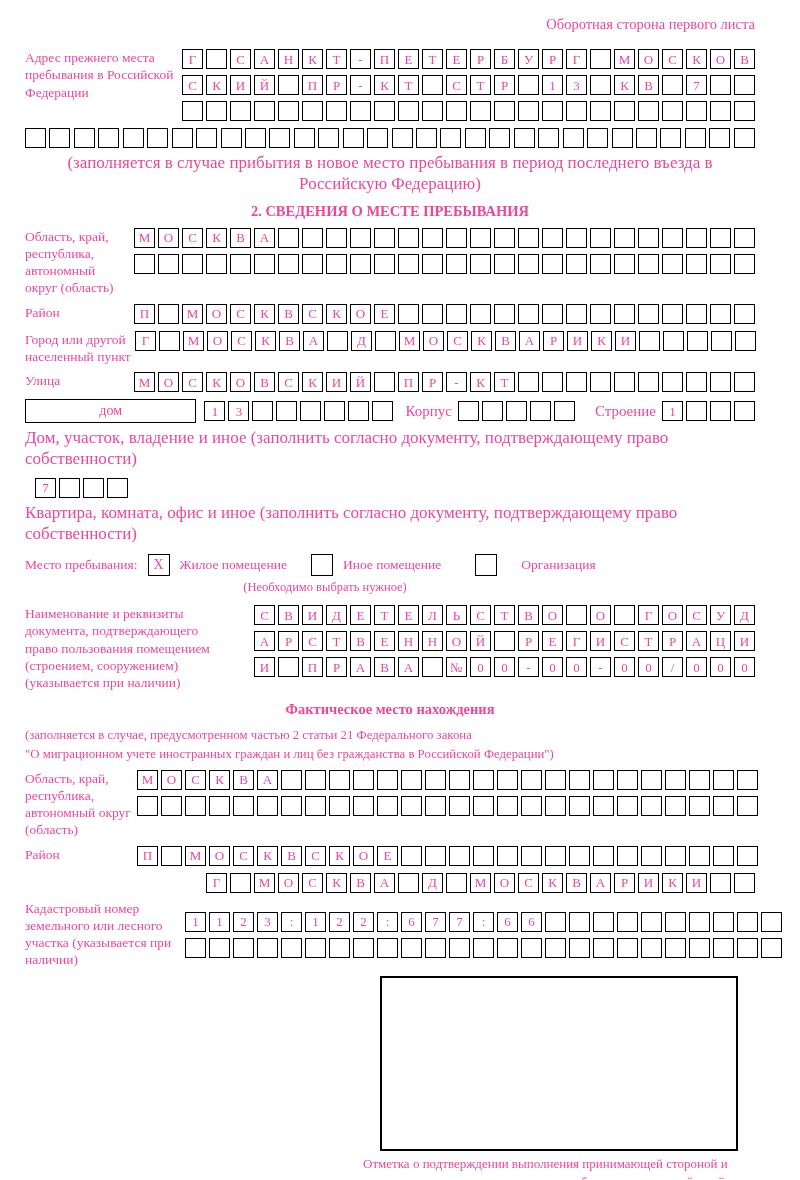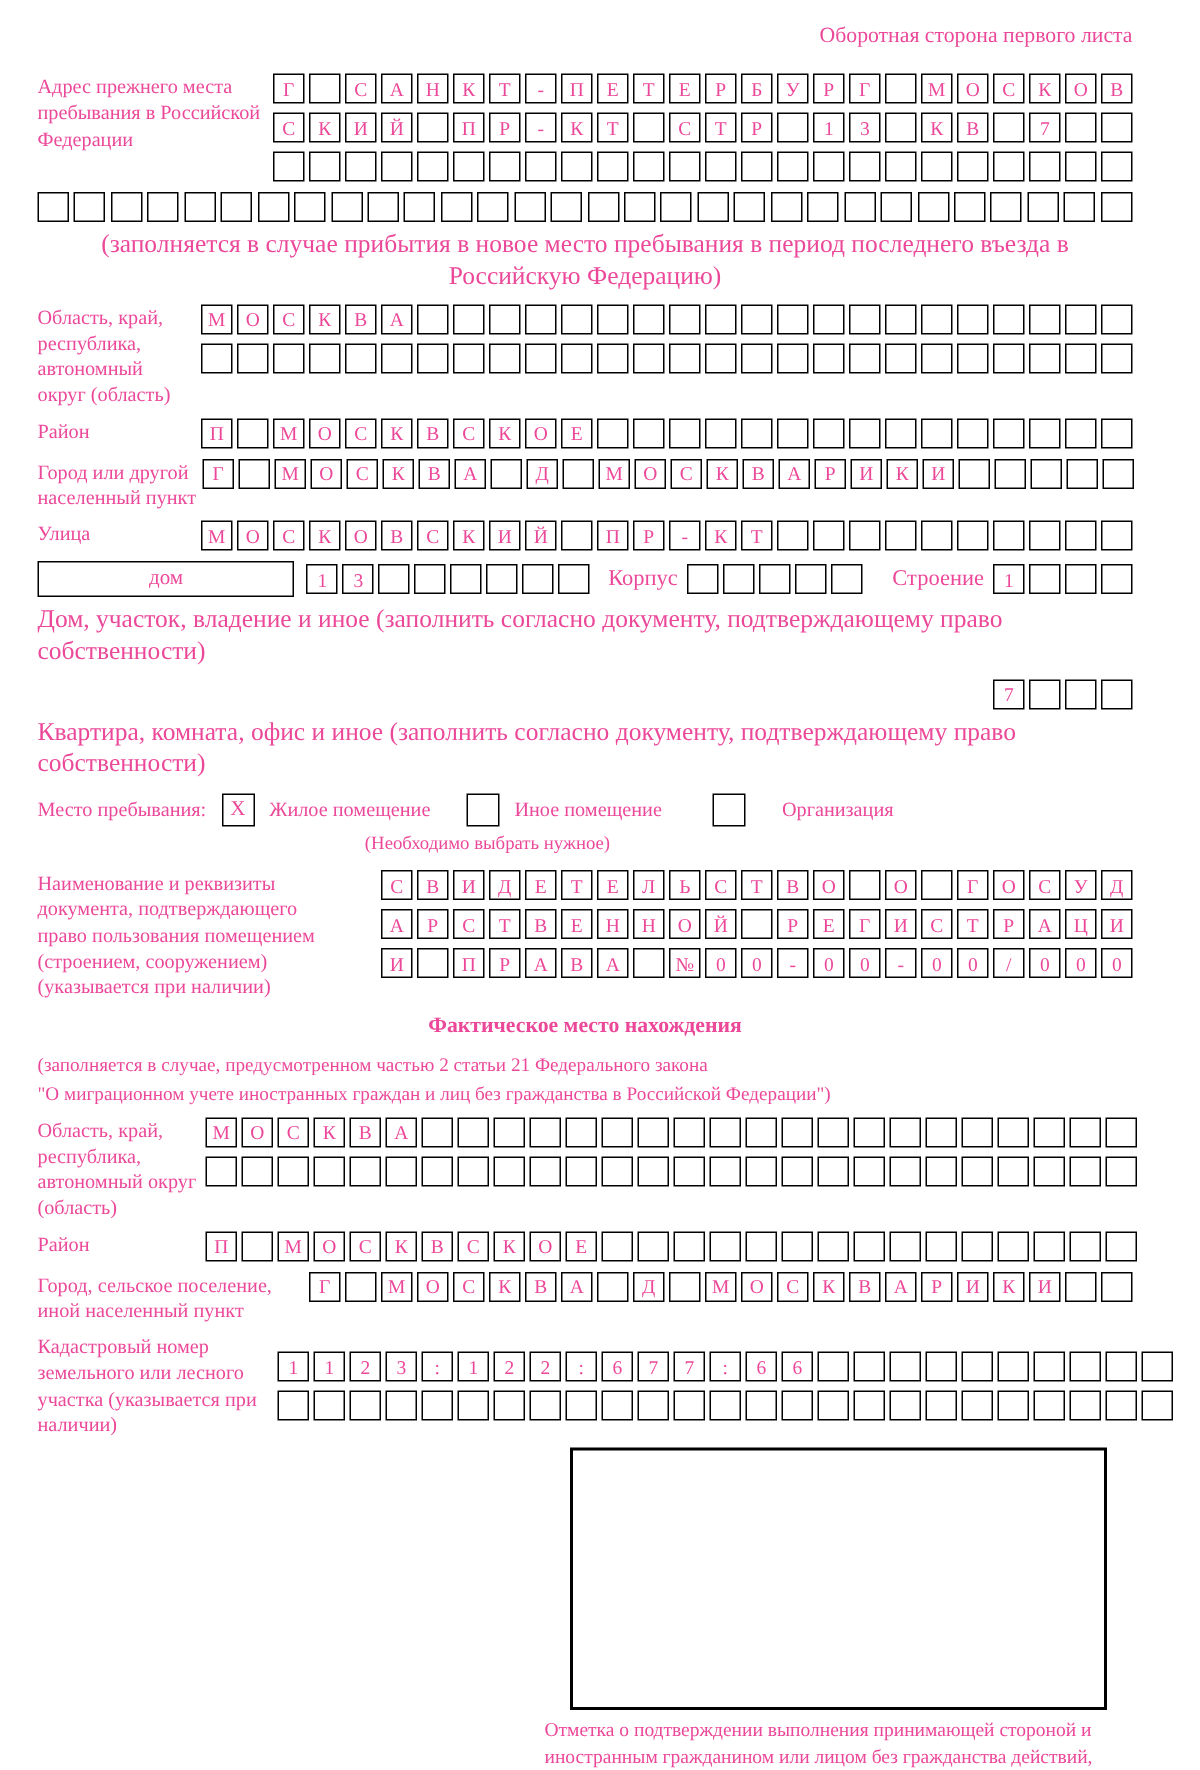--- a/index.html
+++ b/index.html
@@ -16,21 +16,21 @@
   .boxes{display:flex;gap:3px;justify-content:flex-end;}
   .cell{
     width:21px;height:20px;flex:0 0 21px;box-sizing:border-box;
     border:1.6px solid #000;display:inline-flex;align-items:center;justify-content:center;
     font-size:13px;line-height:1;background:#fff;
   }
   .fullrow{display:flex;justify-content:space-between;margin:0 0 4px 0;}
   .fullrow .cell{flex:0 0 21px;}
   .smallcap{font-size:17px;text-align:center;margin:0 0 8px 0;line-height:1.25;}
   .sectitle{font-size:14.5px;font-weight:bold;text-align:center;margin:4px 0 8px 0;}
-  .hrow{display:flex;align-items:center;margin-bottom:4px;justify-content:flex-end;}
+  .hrow{display:flex;align-items:center;margin-bottom:4px;}
   .widebox{border:1.6px solid #000;height:24px;box-sizing:border-box;display:flex;align-items:center;justify-content:center;font-size:14px;}
   .wb-dom{width:175px;}
   .wb-kv{width:205px;}
   .inlinelabel{font-size:15px;padding:0 6px;}
   .stayrow{display:flex;align-items:center;font-size:13.5px;margin:10px 0 2px 0;}
   .chk{width:22px;height:22px;box-sizing:border-box;border:1.6px solid #000;display:inline-flex;align-items:center;justify-content:center;font-size:14px;margin:0 10px 0 10px;background:#fff;}
   .staycap{font-size:12.5px;margin:4px 0 10px 150px;width:300px;text-align:center;}
   .doclabel{width:207px;}
   .factcap{font-size:12.8px;line-height:1.45;margin-bottom:6px;}
   .stampcol{width:392px;margin-left:auto;margin-top:4px;}
@@ -155,20 +155,21 @@
       <span class="cell"></span>
       <span class="cell"></span>
       <span class="cell"></span>
       <span class="cell"></span>
       <span class="cell"></span>
       <span class="cell"></span>
       <span class="cell"></span>
     </div>
   <div class="smallcap">(заполняется в случае прибытия в новое место пребывания в период последнего въезда в Российскую Федерацию)</div>
 
+  <div class="sectitle">2. СВЕДЕНИЯ О МЕСТЕ ПРЕБЫВАНИЯ</div>
 
   <div class="field">
     <div class="flabel" style="width:92px">Область, край, республика, автономный округ (область)</div>
     <div class="rows">
       <div class="boxes">
           <span class="cell">М</span>
           <span class="cell">О</span>
           <span class="cell">С</span>
           <span class="cell">К</span>
           <span class="cell">В</span>
@@ -549,21 +550,20 @@
           <span class="cell"></span>
           <span class="cell"></span>
           <span class="cell"></span>
           <span class="cell"></span>
           <span class="cell"></span>
         </div>
       </div>
   </div>
 
   <div class="field">
-    <div class="flabel" style="width:172px">Город, сельское поселение, иной населенный пункт</div>
     <div class="rows">
         <div class="boxes">
           <span class="cell">Г</span>
           <span class="cell"></span>
           <span class="cell">М</span>
           <span class="cell">О</span>
           <span class="cell">С</span>
           <span class="cell">К</span>
           <span class="cell">В</span>
           <span class="cell">А</span>

